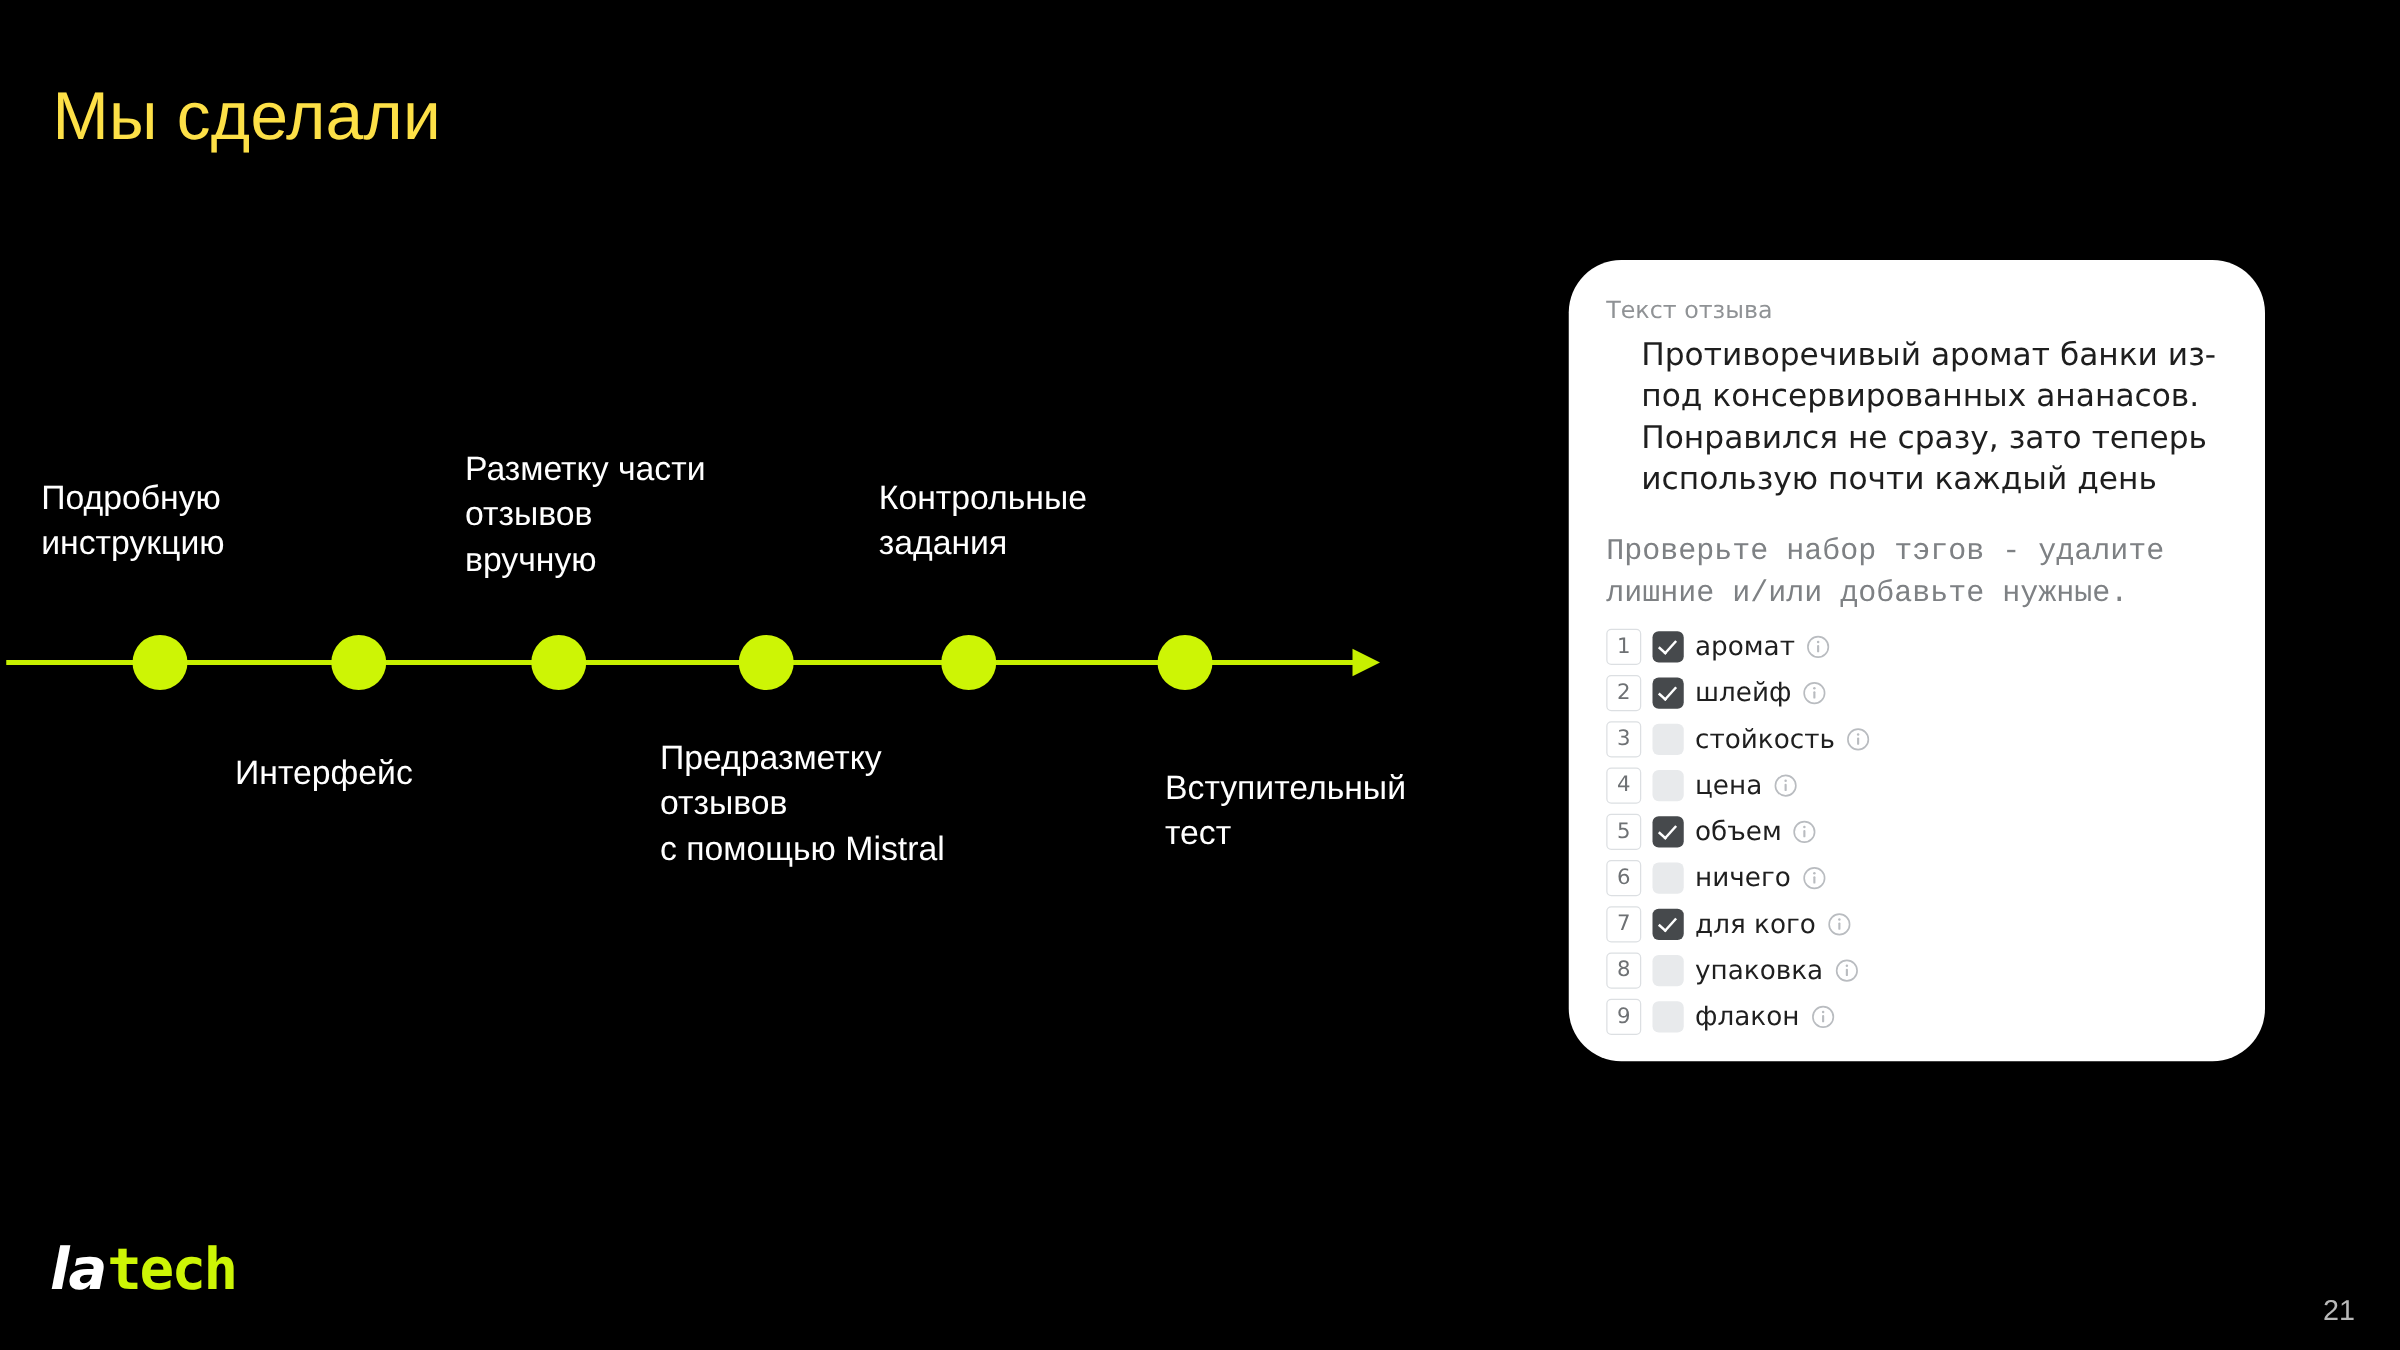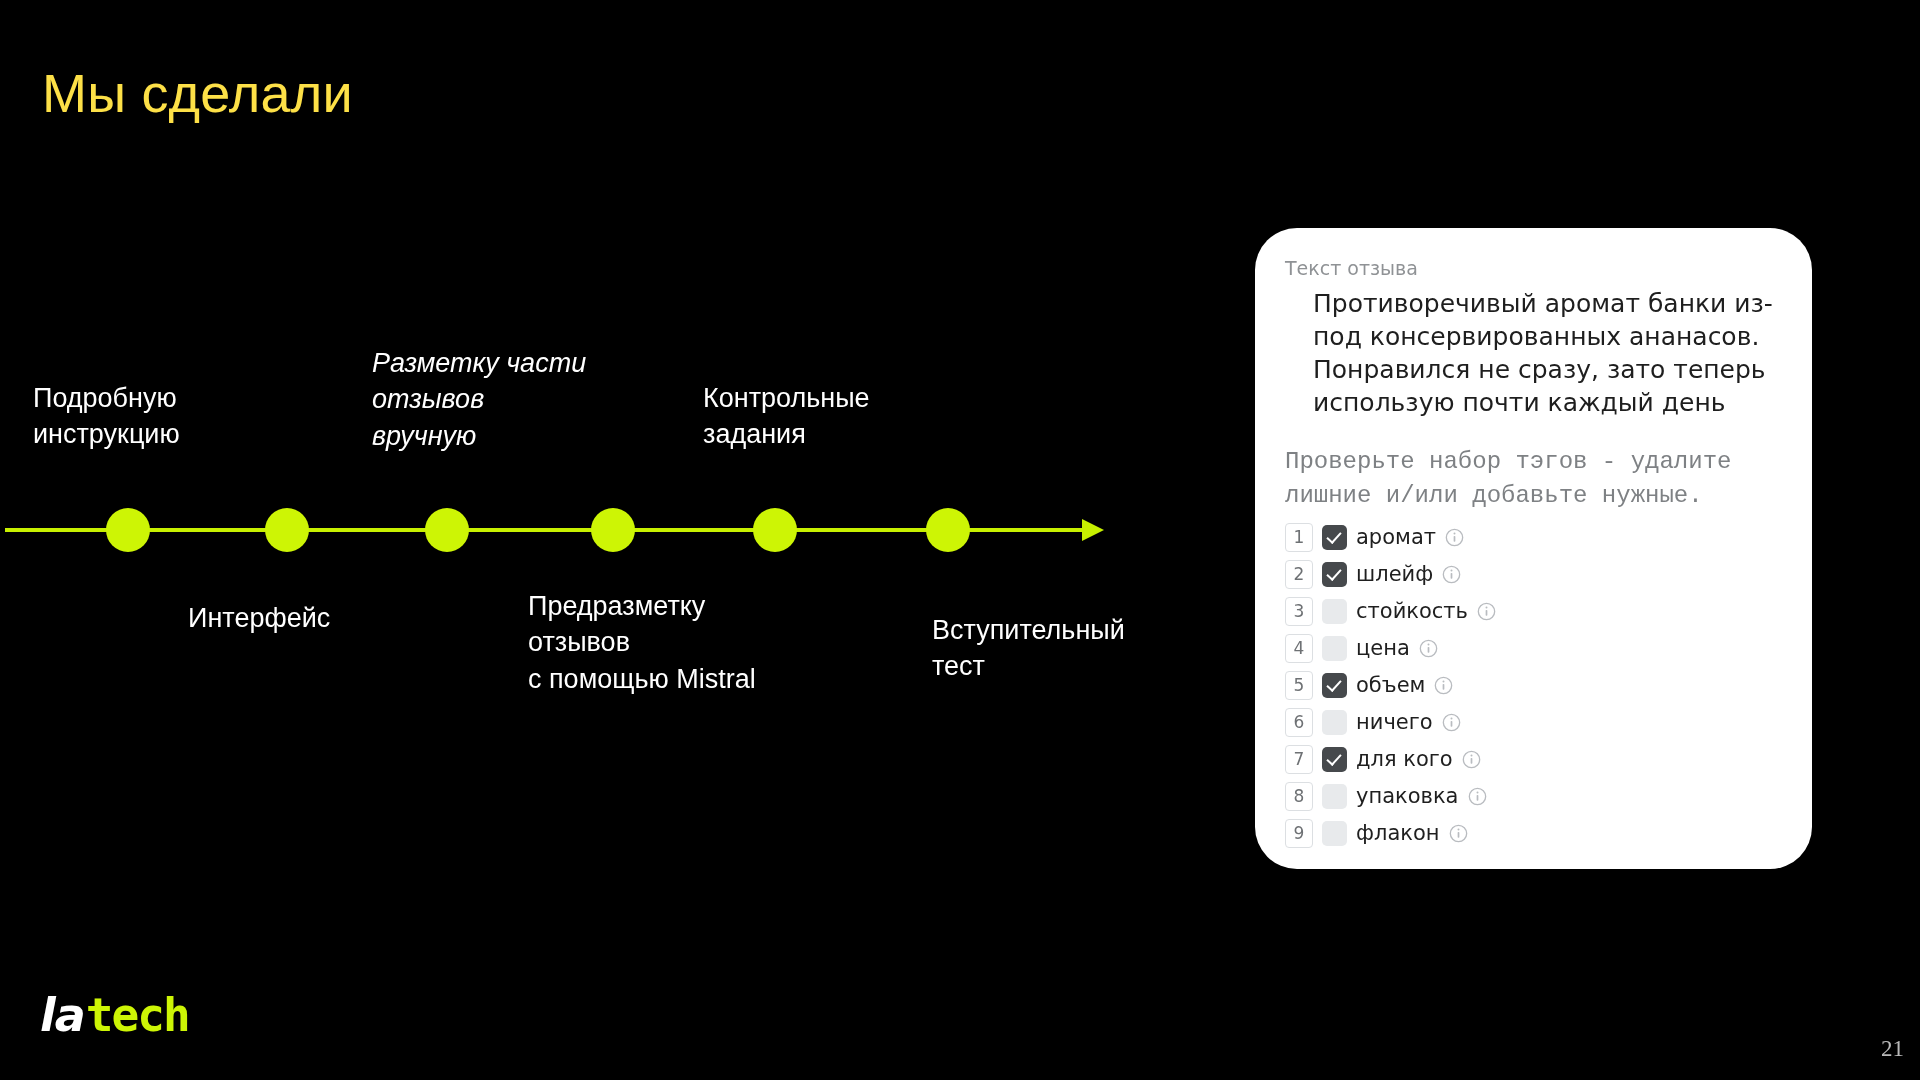--- a/index.html
+++ b/index.html
@@ -74,21 +74,21 @@
     color: #ffffff;
     white-space: pre-line;
   }
   .step-label.above { }
   .step-label.below { }
 
   
   .review-card {
     position: absolute;
     left: 1255px;
-    top: 228px;
+    top: 208px;
     width: 557px;
     height: 641px;
     background: #ffffff;
     border-radius: 42px;
     box-sizing: border-box;
     padding: 28px 30px 0 30px;
     overflow: hidden;
     color: #1c1c1c;
   }
   .card-caption {
@@ -194,23 +194,23 @@
   .logo-tech {
     color: #cdf505;
     font-family: "DejaVu Sans Mono", monospace;
     letter-spacing: -2px;
     margin-left: 1px;
   }
 
   
   .page-number {
     position: absolute;
-    right: 16px;
+    right: 36px;
     bottom: 18px;
-    font-family: Liberation Serif, serif;
+    font-family: Liberation Sans, sans-serif;
     font-size: 23px;
     color: #b9b9b9;
   }
 </style>
 </head>
 <body>
 
 <h1 class="slide-title">Мы сделали</h1>
 
 <div class="timeline">
@@ -222,21 +222,21 @@
       <div class="timeline-dot" style="left: 447px; background: rgb(205, 245, 5);"></div>
       <div class="timeline-dot" style="left: 613px; background: rgb(205, 245, 5);"></div>
       <div class="timeline-dot" style="left: 775px; background: rgb(205, 245, 5);"></div>
       <div class="timeline-dot" style="left: 948px; background: rgb(205, 245, 5);"></div>
     </div>
 </div>
 <div id="step-labels">
     <div class="step-label above" style="left: 33px; top: 380px;">Подробную
 инструкцию</div>
     <div class="step-label below" style="left: 188px; top: 600px; text-align: right;">Интерфейс</div>
-    <div class="step-label above" style="left: 372px; top: 345px; font-style: italic;">Разметку части
+    <div class="step-label above" style="left: 372px; top: 357px;">Разметку части
 отзывов
 вручную</div>
     <div class="step-label below" style="left: 528px; top: 588px;">Предразметку
 отзывов
 с помощью Mistral</div>
     <div class="step-label above" style="left: 703px; top: 380px;">Контрольные
 задания</div>
     <div class="step-label below" style="left: 932px; top: 612px;">Вступительный
 тест</div>
   </div>

